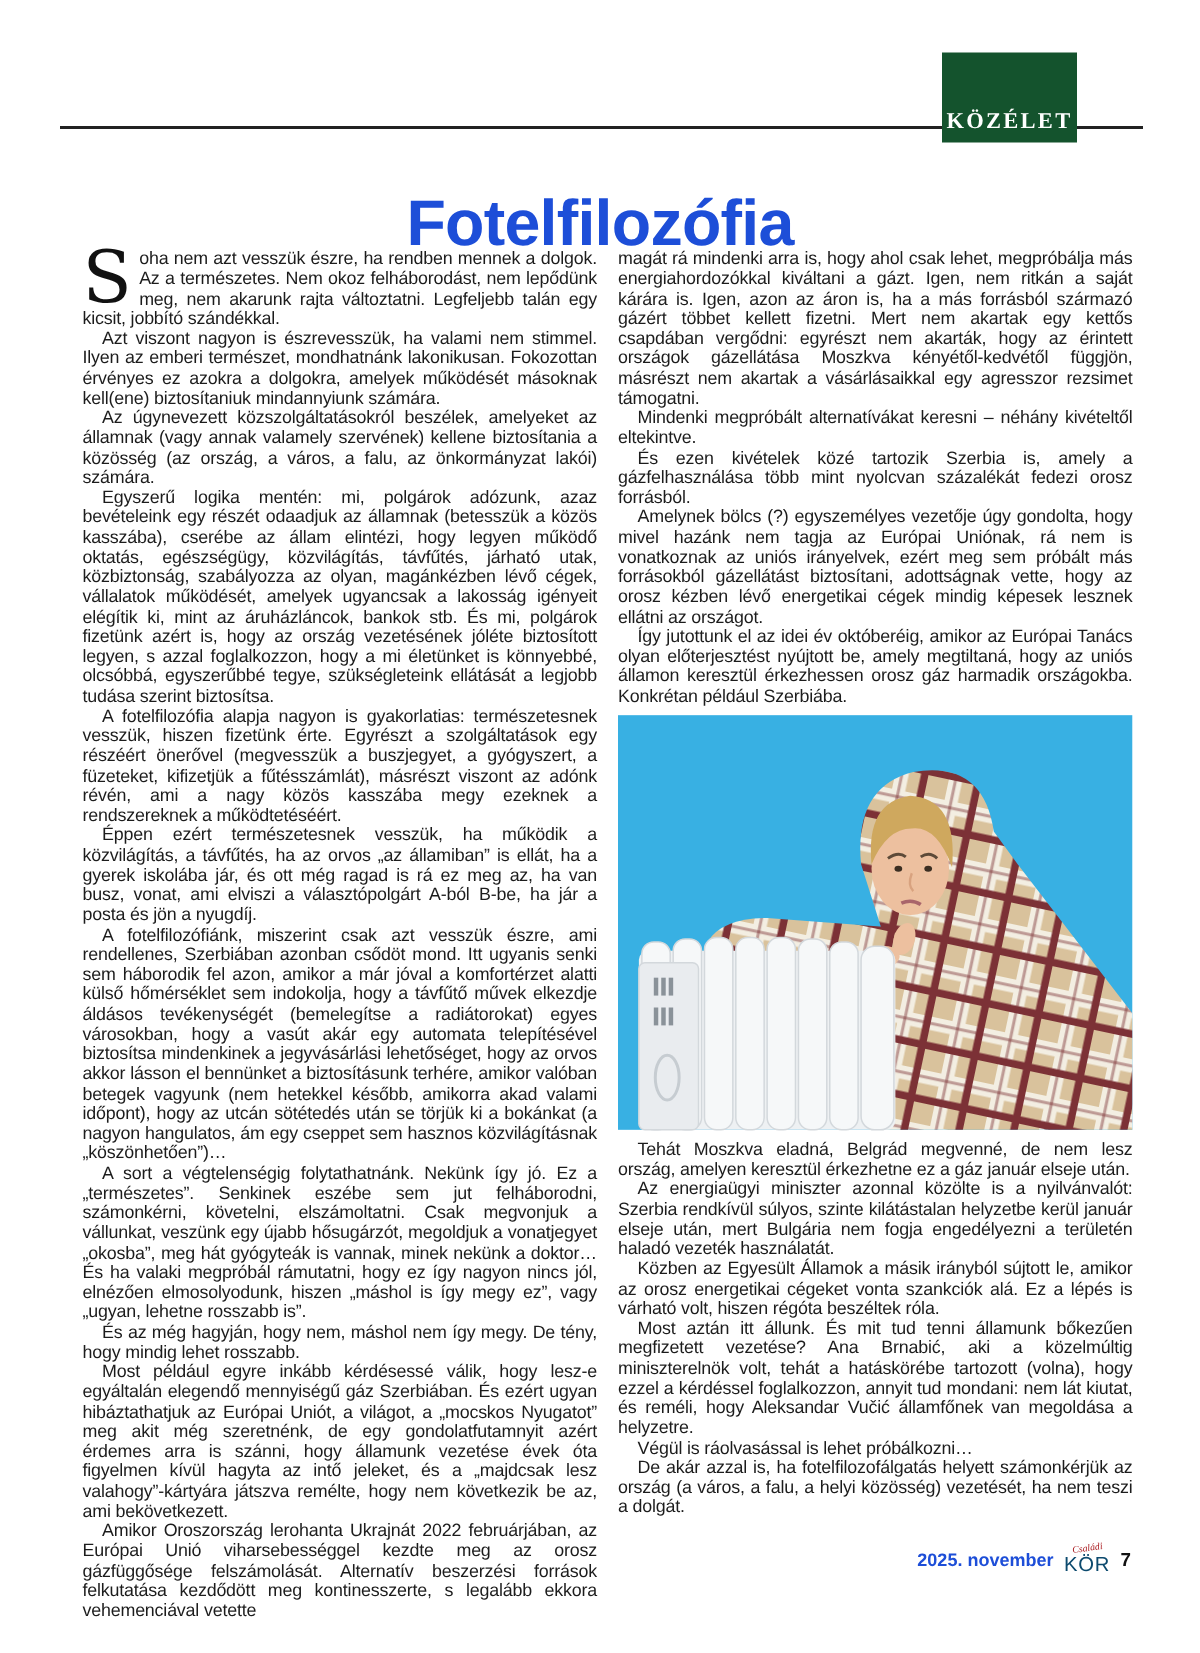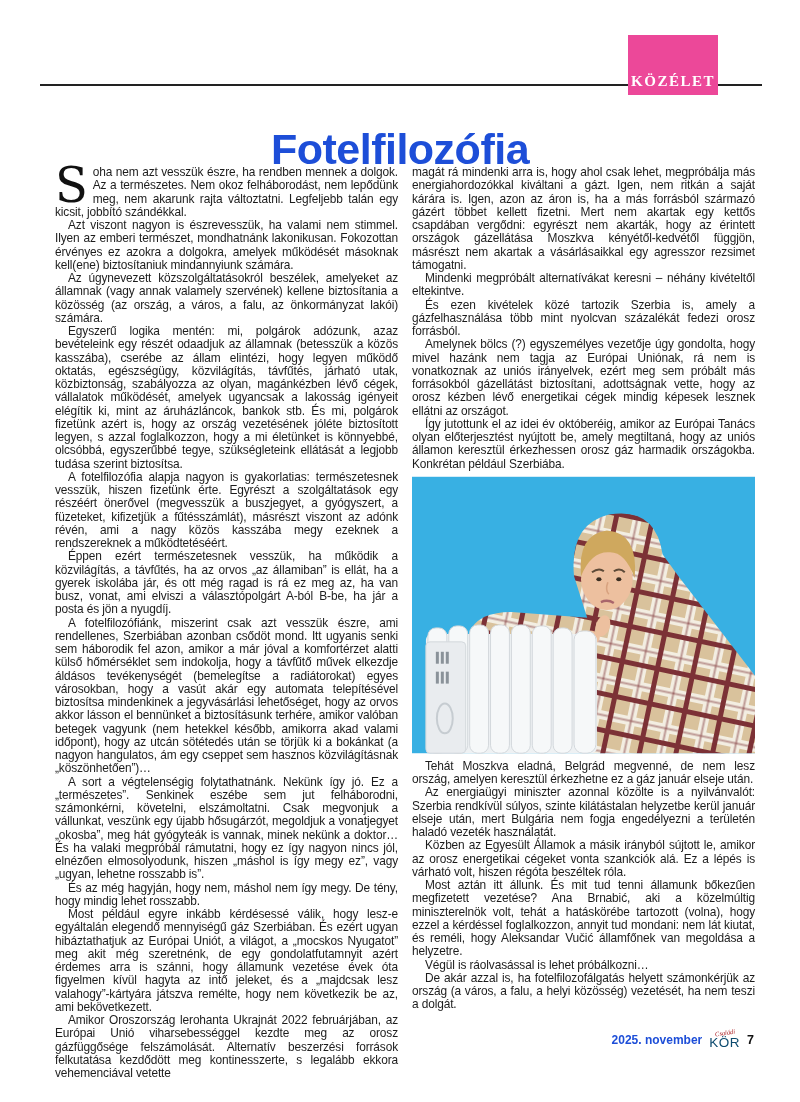--- a/index.html
+++ b/index.html
@@ -2,21 +2,21 @@
 <html lang="hu"><head>
 <meta charset="utf-8">
 <style>
   html,body{margin:0;padding:0;}
   body{
     width:800px;height:1102px;position:relative;background:#ffffff;
     font-family:"Liberation Sans",sans-serif;color:#1c1c1c;overflow:hidden;
   }
   .header-rule{position:absolute;top:84px;left:40px;width:722px;height:2px;background:#222;}
   .kicker{
-    position:absolute;top:35px;left:628px;width:90px;height:60px;background:#ec4899;
+    position:absolute;top:35px;left:628px;width:90px;height:60px;background:#14532d;
     display:flex;align-items:flex-end;justify-content:center;box-sizing:border-box;padding-bottom:5px;
   }
   .kicker-label{
     color:#fff;font-family:"Liberation Serif",serif;font-weight:bold;
     font-size:15px;letter-spacing:1.5px;
   }
   .page-title{
     position:absolute;top:96px;left:0;width:800px;text-align:center;
     font-size:43px;font-weight:bold;letter-spacing:-0.5px;color:#1d4ed8;
   }

